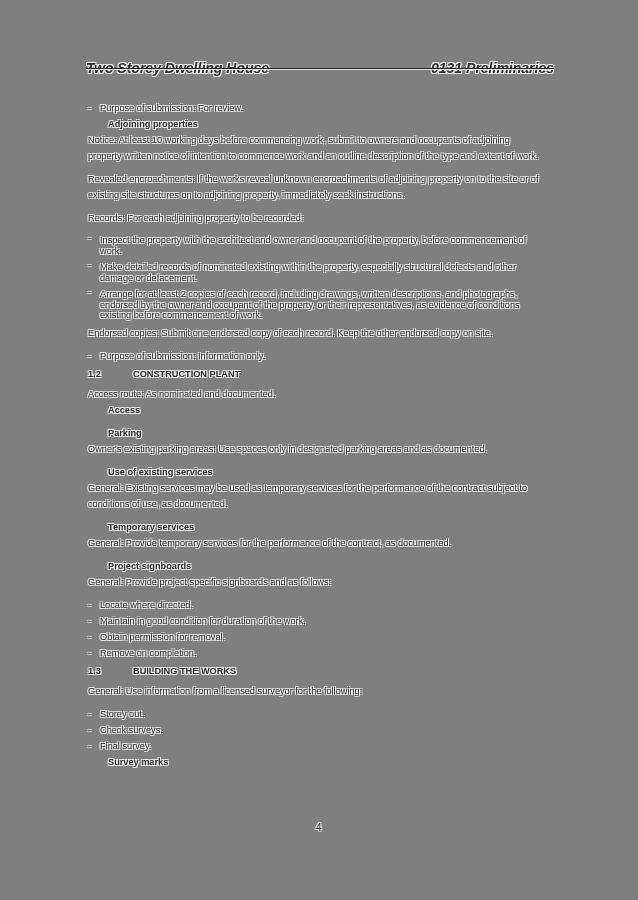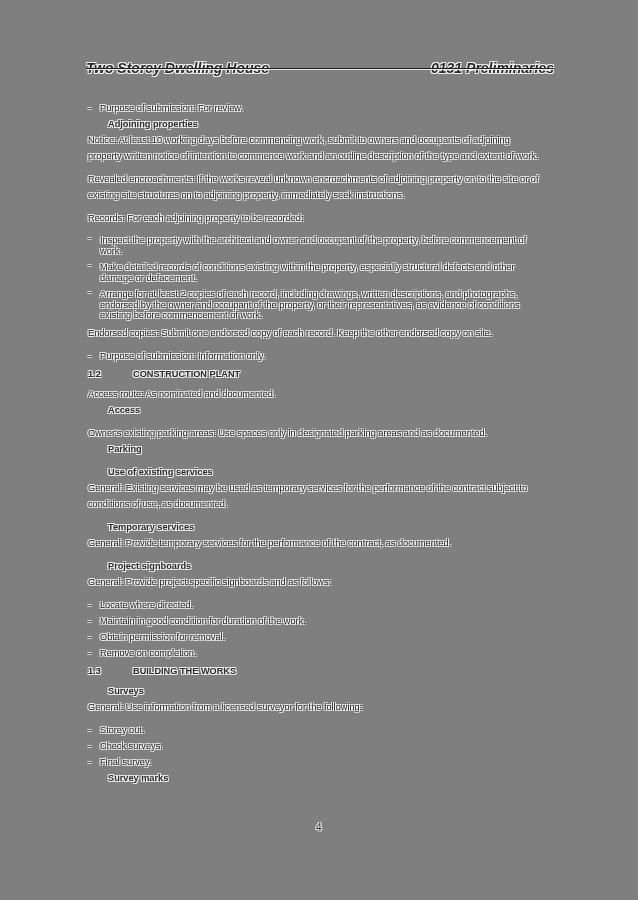--- a/index.html
+++ b/index.html
@@ -101,21 +101,21 @@
   <div class="gap"></div>
   <p class="p">Records: For each adjoining property to be recorded:</p>
   <div class="gap"></div>
 
   <p class="bul tight">
     <span class="dash">-</span>
     <span>Inspect the property with the architect and owner and occupant of the property, before commencement of work.</span>
   </p>
   <p class="bul tight">
     <span class="dash">-</span>
-    <span>Make detailed records of conditions existing within the property, especially structural defects and other damage or defacement.</span>
+    <span>Make detailed records of nominated existing within the property, especially structural defects and other damage or defacement.</span>
   </p>
   <p class="bul tight">
     <span class="dash">-</span>
     <span>Arrange for at least 2 copies of each record, including drawings, written descriptions, and photographs, endorsed by the owner and occupant of the property, or their representatives, as evidence of conditions existing before commencement of work.</span>
   </p>
 
   <p class="p">Endorsed copies: Submit one endorsed copy of each record. Keep the other endorsed copy on site.</p>
   <div class="gap"></div>
   <p class="bul">
     <span class="dash">-</span>
@@ -123,22 +123,22 @@
   </p>
 
   <p class="p sec">
     <span class="num">1.2</span><span>CONSTRUCTION PLANT</span>
   </p>
 
   <p class="p">Access route: As nominated and documented.</p>
   <p class="p sub">Access</p>
   <div class="gap"></div>
 
+  <p class="p sub">Parking</p>
   <p class="p">Owner's existing parking areas: Use spaces only in designated parking areas and as documented.</p>
-  <p class="p sub">Parking</p>
   <div class="gap"></div>
 
   <p class="p sub">Use of existing services</p>
   <p class="p">General: Existing services may be used as temporary services for the performance of the contract subject to conditions of use, as documented.</p>
   <div class="gap"></div>
 
   <p class="p sub">Temporary services</p>
   <p class="p">General: Provide temporary services for the performance of the contract, as documented.</p>
   <div class="gap"></div>
 
@@ -160,21 +160,20 @@
   </p>
   <p class="bul">
     <span class="dash">-</span>
     <span>Remove on completion.</span>
   </p>
 
   <p class="p sec">
     <span class="num">1.3</span><span>BUILDING THE WORKS</span>
   </p>
 
-  <p class="p sub">Surveys</p>
   <p class="p">General: Use information from a licensed surveyor for the following:</p>
   <div class="gap"></div>
 
   <p class="bul">
     <span class="dash">-</span>
     <span>Storey out.</span>
   </p>
   <p class="bul">
     <span class="dash">-</span>
     <span>Check surveys.</span>

